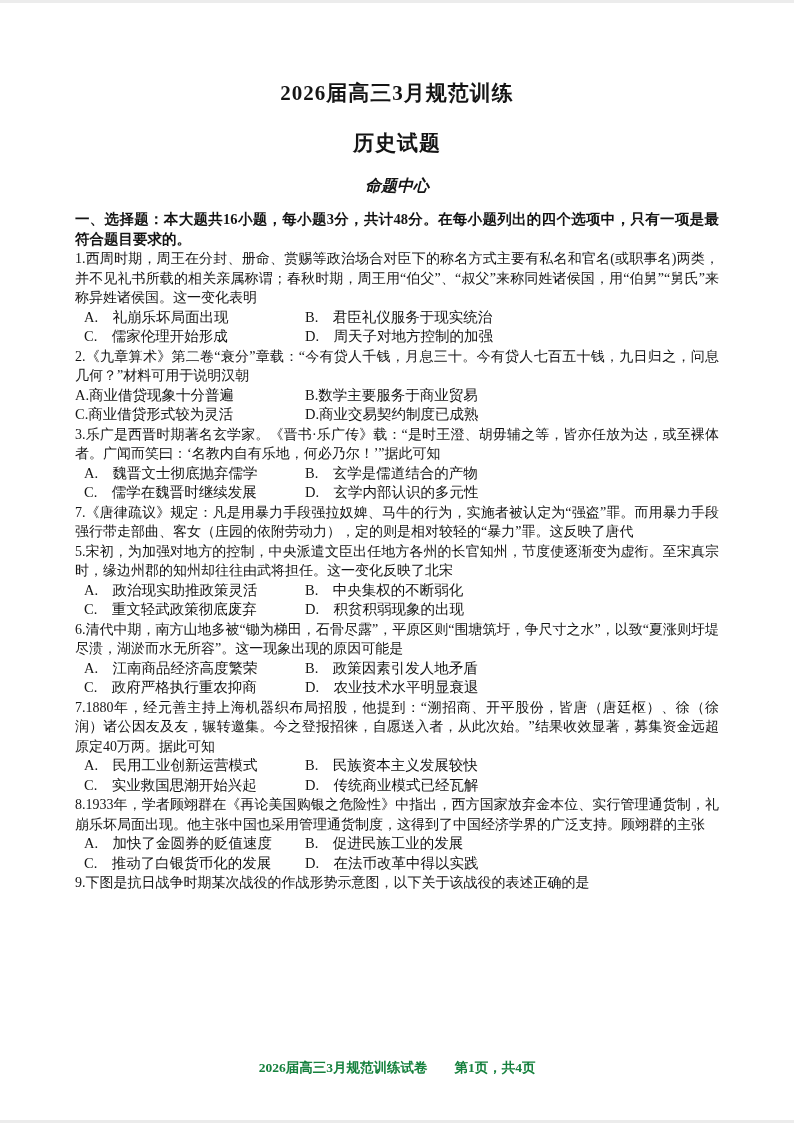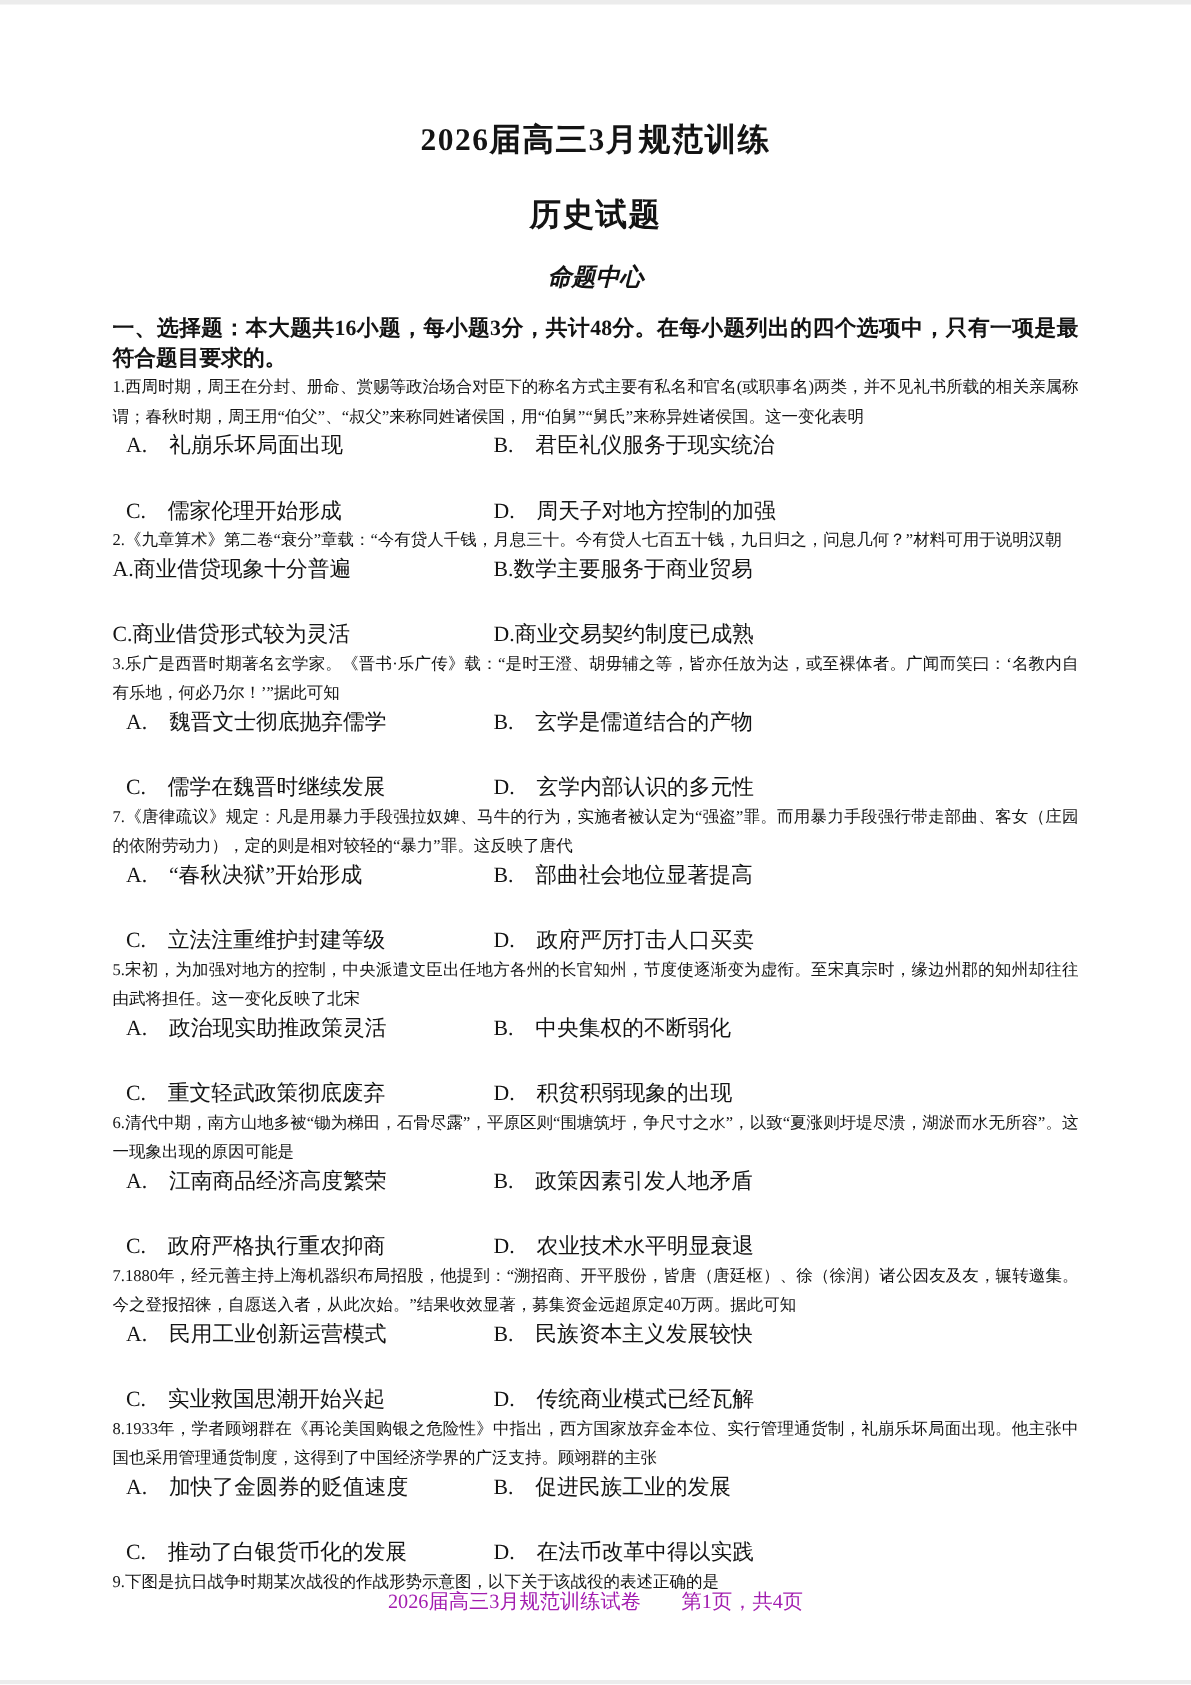--- a/index.html
+++ b/index.html
@@ -35,46 +35,46 @@
     font-style: italic;
   }
   .section-header {
     margin-top: 14px;
     font-size: 14.5px;
     font-weight: bold;
     line-height: 19.5px;
     text-align: justify;
   }
   .stem {
-    font-size: 11px;
+    font-size: 14px;
     line-height: 19.5px;
     text-align: justify;
     white-space: pre-wrap;
   }
   .options {
     display: grid;
     grid-template-columns: 221px 1fr;
     font-size: 14.5px;
     line-height: 19.5px;
     padding-left: 9px;
-    gap: 24px;
   }
   .options.no-indent {
     padding-left: 0;
     grid-template-columns: 230px 1fr;
   }
   .opt { white-space: pre-wrap; }
   .footer {
     position: absolute;
     left: 0;
     bottom: 46px;
     width: 100%;
     text-align: center;
     font-size: 13.5px;
-    color: #a21caf;
+    color: #15803d;
+    font-weight: bold;
   }
 </style>
 </head>
 <body>
 
 <div class="page">
   <div class="edge top"></div>
 
   <h1 class="title1">2026届高三3月规范训练</h1>
   <h1 class="title2">历史试题</h1>
@@ -107,26 +107,20 @@
     <div class="options">
       <span class="opt">A.　魏晋文士彻底抛弃儒学</span>
       <span class="opt">B.　玄学是儒道结合的产物</span>
       <span class="opt">C.　儒学在魏晋时继续发展</span>
       <span class="opt">D.　玄学内部认识的多元性</span>
     </div>
   </div>
 
   <div class="question">
     <p class="stem">7.《唐律疏议》规定：凡是用暴力手段强拉奴婢、马牛的行为，实施者被认定为“强盗”罪。而用暴力手段强行带走部曲、客女（庄园的依附劳动力），定的则是相对较轻的“暴力”罪。这反映了唐代</p>
-    <div class="options">
-      <span class="opt">A.　“春秋决狱”开始形成</span>
-      <span class="opt">B.　部曲社会地位显著提高</span>
-      <span class="opt">C.　立法注重维护封建等级</span>
-      <span class="opt">D.　政府严厉打击人口买卖</span>
-    </div>
   </div>
 
   <div class="question">
     <p class="stem">5.宋初，为加强对地方的控制，中央派遣文臣出任地方各州的长官知州，节度使逐渐变为虚衔。至宋真宗时，缘边州郡的知州却往往由武将担任。这一变化反映了北宋</p>
     <div class="options">
       <span class="opt">A.　政治现实助推政策灵活</span>
       <span class="opt">B.　中央集权的不断弱化</span>
       <span class="opt">C.　重文轻武政策彻底废弃</span>
       <span class="opt">D.　积贫积弱现象的出现</span>
     </div>

